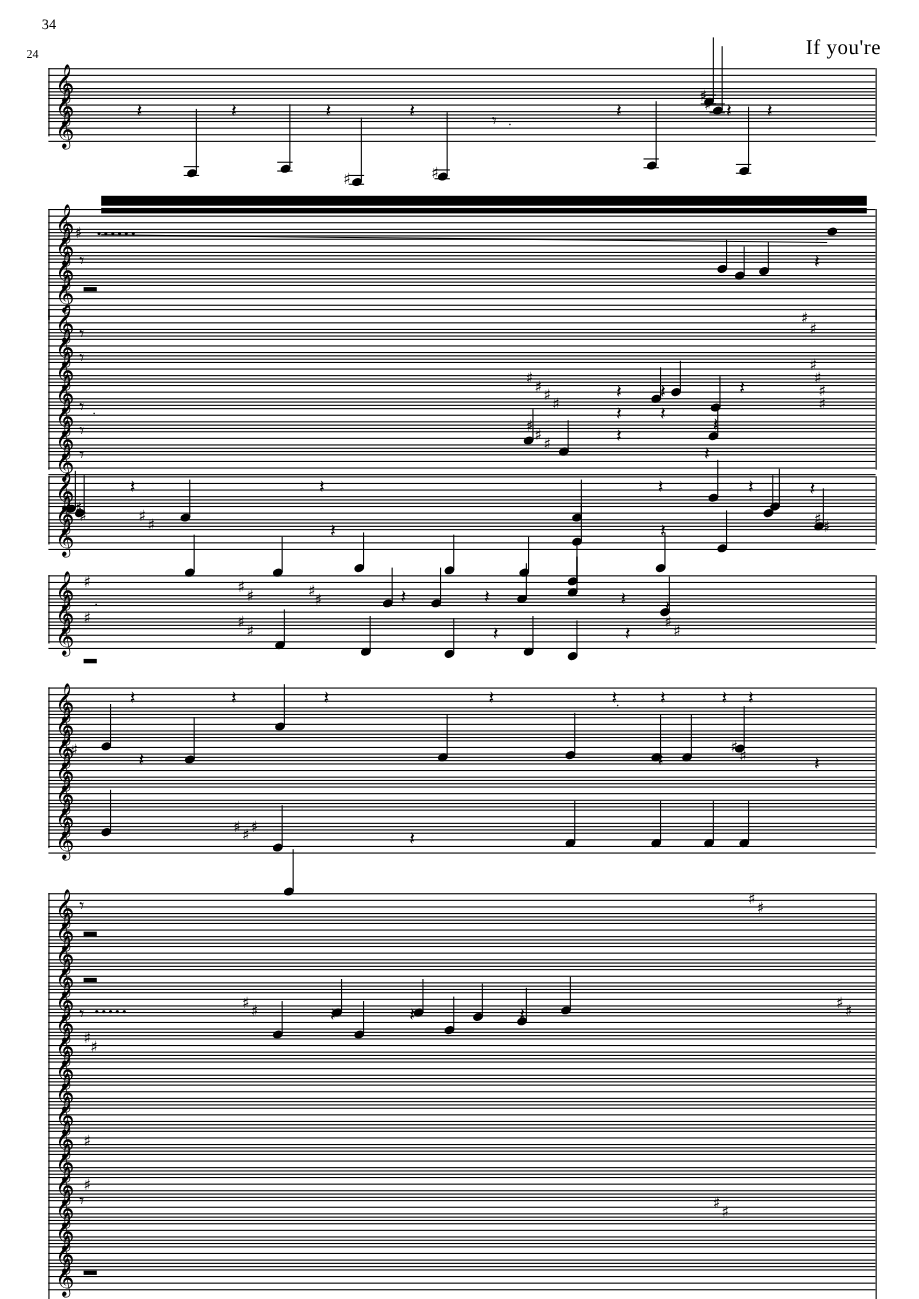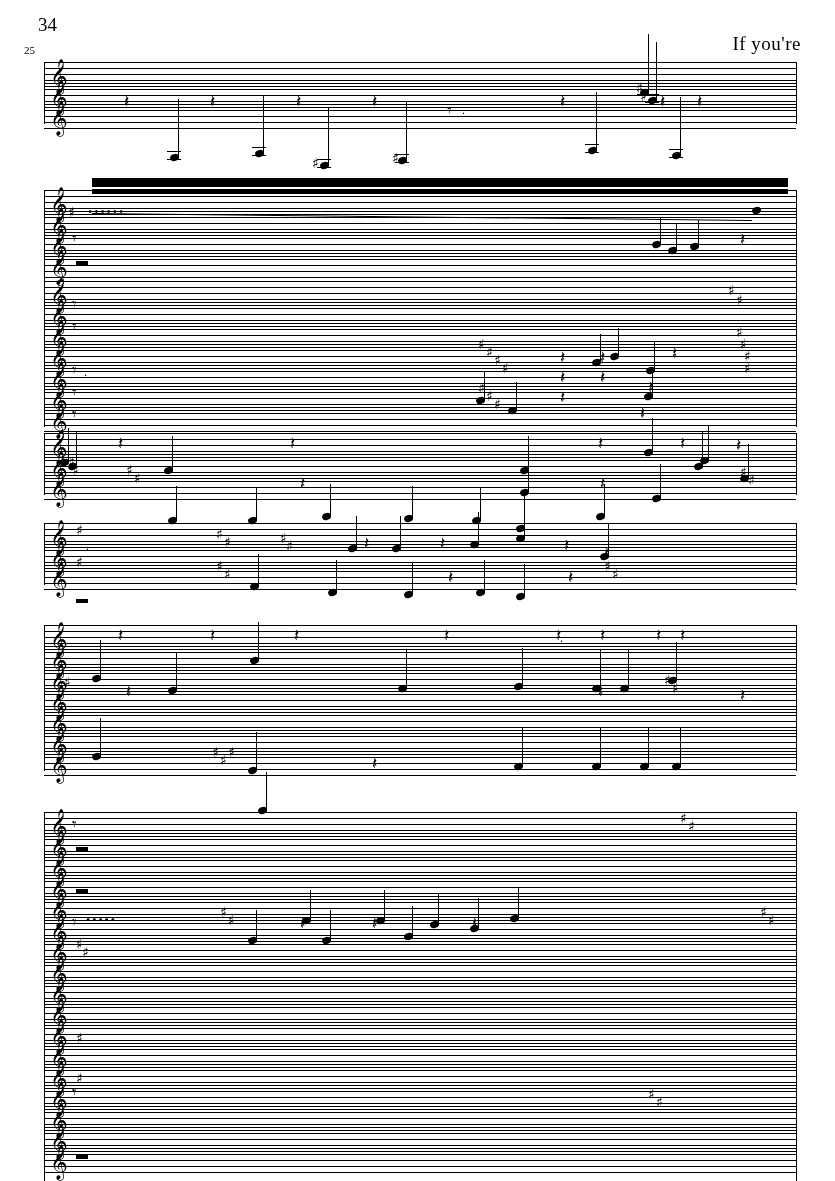--- a/index.html
+++ b/index.html
@@ -15,21 +15,21 @@
     position: relative;
     width: 835px;
     height: 1181px;
     overflow: hidden;
     background: #ffffff;
   }
   .page-number {
     position: absolute;
     left: 38px;
     top: 14px;
-    font-size: 19px;
+    font-size: 13px;
     font-family: "Liberation Serif", serif;
     color: #000;
   }
   .title-text {
     position: absolute;
     right: 34px;
     top: 33px;
     font-size: 19px;
     letter-spacing: 0.5px;
     font-family: "Liberation Serif", serif;
@@ -132,21 +132,21 @@
     transform-origin: left center;
   }
 </style>
 </head>
 <body>
 
 <div id="page">
 
   <div class="page-number">34</div>
   <div class="title-text">If  you're</div>
-  <div class="measure-number">25</div>
+  <div class="measure-number">24</div>
 
   <div id="canvas"></div>
 <div class="staff" style="left: 44px; top: 62px; width: 752px;">
       <div class="line"></div>
       <div class="line"></div>
       <div class="line"></div>
       <div class="line"></div>
       <div class="line"></div>
     </div>
     <div class="staff" style="left: 44px; top: 83px; width: 752px;">

